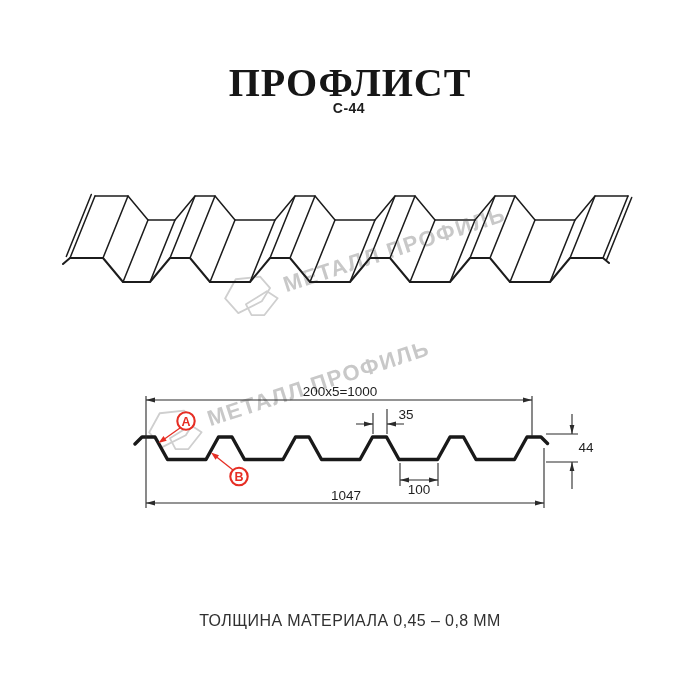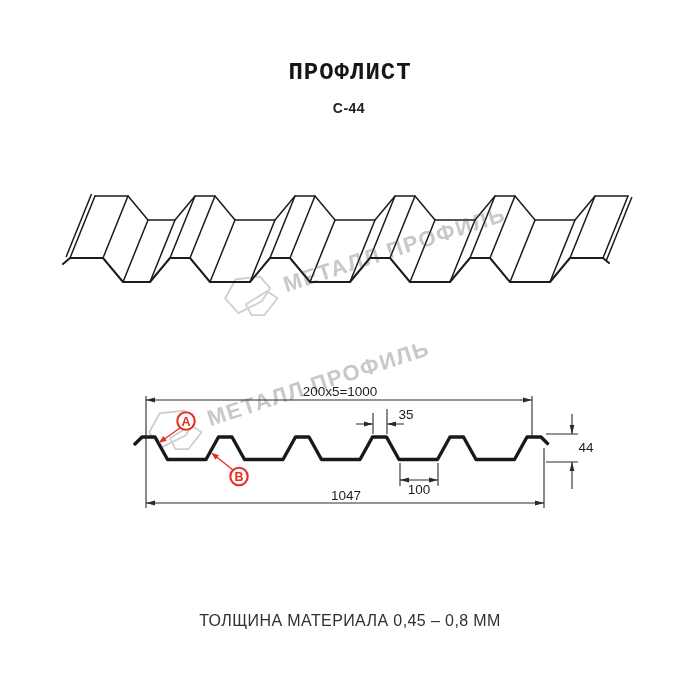--- a/index.html
+++ b/index.html
@@ -1,19 +1,19 @@
 <!DOCTYPE html>
 <html><head>
 <meta charset="utf-8">
 <style>
   html,body{margin:0;padding:0;background:#fff;}
   .page{position:relative;width:700px;height:700px;background:#ffffff;overflow:hidden;
         font-family:"Liberation Sans",sans-serif;}
   .title{position:absolute;top:59px;left:0;right:0;text-align:center;
-         font-family:Liberation Mono, monospace;font-weight:bold;font-size:24px;
+         font-family:Liberation Serif, serif;font-weight:bold;font-size:40px;
          letter-spacing:1px;color:#161616;}
   .subtitle{position:absolute;top:100px;left:0;right:2px;text-align:center;
             font-weight:bold;font-size:14px;letter-spacing:.5px;color:#1c1c1c;}
   .footer{position:absolute;top:612px;left:0;right:0;text-align:center;
           font-weight:normal;font-size:16px;letter-spacing:.4px;color:#303030;}
   svg{position:absolute;top:0;left:0;}
   .ln{stroke:#1c1c1c;stroke-width:1.5;fill:none;stroke-linejoin:round;stroke-linecap:round;}
   .lnF{stroke:#1c1c1c;stroke-width:2;fill:none;stroke-linejoin:round;stroke-linecap:round;}
   .prof{stroke:#191919;stroke-width:3.4;fill:none;stroke-linejoin:round;stroke-linecap:round;}
   .dim{stroke:#2b2b2b;stroke-width:1.1;fill:none;stroke-linecap:butt;}

